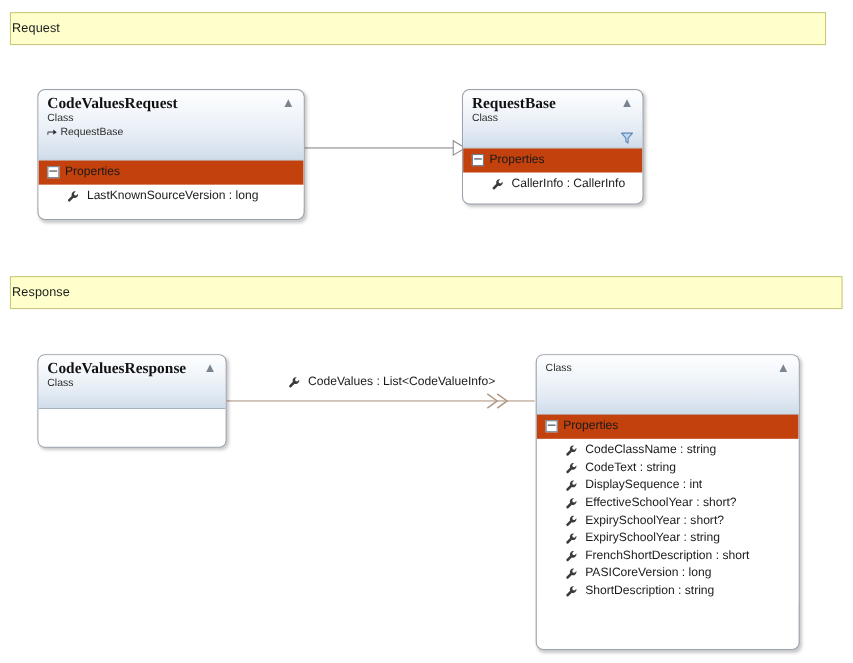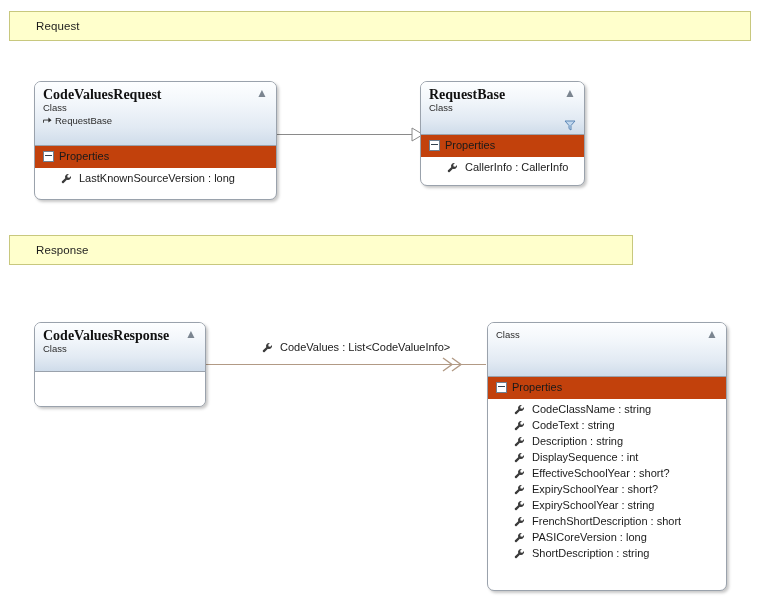--- a/index.html
+++ b/index.html
@@ -22,21 +22,21 @@
     position: absolute;
     background: #ffffcc;
     border: 1px solid #c8c87e;
     box-sizing: border-box;
     display: flex;
     align-items: center;
   }
   .band-label {
     font-size: 11.5px;
     color: #1d1d1d;
-    padding-left: 26px;
+    padding-left: 1px;
     letter-spacing: 0.1px;
   }
 
   
   .classbox {
     position: absolute;
     box-sizing: border-box;
     border: 1px solid #9aa2ac;
     border-radius: 7px;
     background: #ffffff;
@@ -168,21 +168,21 @@
   .arrow-svg { position: absolute; }
   .inherit-base-glyph { width: 9px; height: 9px; flex: none; }
 </style>
 </head>
 <body>
 
 <div class="band" style="left:9px; top:11px; width:742px; height:30px;">
   <span class="band-label">Request</span>
 </div>
 
-<div class="band" style="left:9px; top:235px; width:624px; height:30px;">
+<div class="band" style="left:9px; top:251px; width:757px; height:30px;">
   <span class="band-label">Response</span>
 </div>
 
 <div class="conn-line" style="left:277px; top:134px; width:142px;"></div>
 <svg class="arrow-svg" style="left:411px; top:126px;" width="14" height="17" viewBox="0 0 14 17">
   <polygon points="1,2 12,8.5 1,15" fill="#ffffff" stroke="#8a8a8a" stroke-width="1"></polygon>
 </svg>
 
 <div class="conn-line assoc" style="left:206px; top:364px; width:280px;"></div>
 <svg class="arrow-svg" style="left:440px; top:355px;" width="26" height="19" viewBox="0 0 26 19">
@@ -284,26 +284,20 @@
     <div class="member">
       <svg class="wrench" viewBox="0 0 12 12">
           <path d="M8.6 1.1 A3.4 3.4 0 0 0 4.6 5.6 L1.1 9.1 a1 1 0 0 0 0 1.4 l0.4 0.4 a1 1 0 0 0 1.4 0 L6.4 7.4 A3.4 3.4 0 0 0 10.9 3.4 L9.1 5.2 L7.2 4.8 L6.8 2.9 Z" fill="#3b3b3b"></path>
         </svg>
       <span>CodeText : string</span>
     </div>
     <div class="member">
       <svg class="wrench" viewBox="0 0 12 12">
           <path d="M8.6 1.1 A3.4 3.4 0 0 0 4.6 5.6 L1.1 9.1 a1 1 0 0 0 0 1.4 l0.4 0.4 a1 1 0 0 0 1.4 0 L6.4 7.4 A3.4 3.4 0 0 0 10.9 3.4 L9.1 5.2 L7.2 4.8 L6.8 2.9 Z" fill="#3b3b3b"></path>
         </svg>
-      <span>Description : string</span>
-    </div>
-    <div class="member">
-      <svg class="wrench" viewBox="0 0 12 12">
-          <path d="M8.6 1.1 A3.4 3.4 0 0 0 4.6 5.6 L1.1 9.1 a1 1 0 0 0 0 1.4 l0.4 0.4 a1 1 0 0 0 1.4 0 L6.4 7.4 A3.4 3.4 0 0 0 10.9 3.4 L9.1 5.2 L7.2 4.8 L6.8 2.9 Z" fill="#3b3b3b"></path>
-        </svg>
       <span>DisplaySequence : int</span>
     </div>
     <div class="member">
       <svg class="wrench" viewBox="0 0 12 12">
           <path d="M8.6 1.1 A3.4 3.4 0 0 0 4.6 5.6 L1.1 9.1 a1 1 0 0 0 0 1.4 l0.4 0.4 a1 1 0 0 0 1.4 0 L6.4 7.4 A3.4 3.4 0 0 0 10.9 3.4 L9.1 5.2 L7.2 4.8 L6.8 2.9 Z" fill="#3b3b3b"></path>
         </svg>
       <span>EffectiveSchoolYear : short?</span>
     </div>
     <div class="member">
       <svg class="wrench" viewBox="0 0 12 12">

